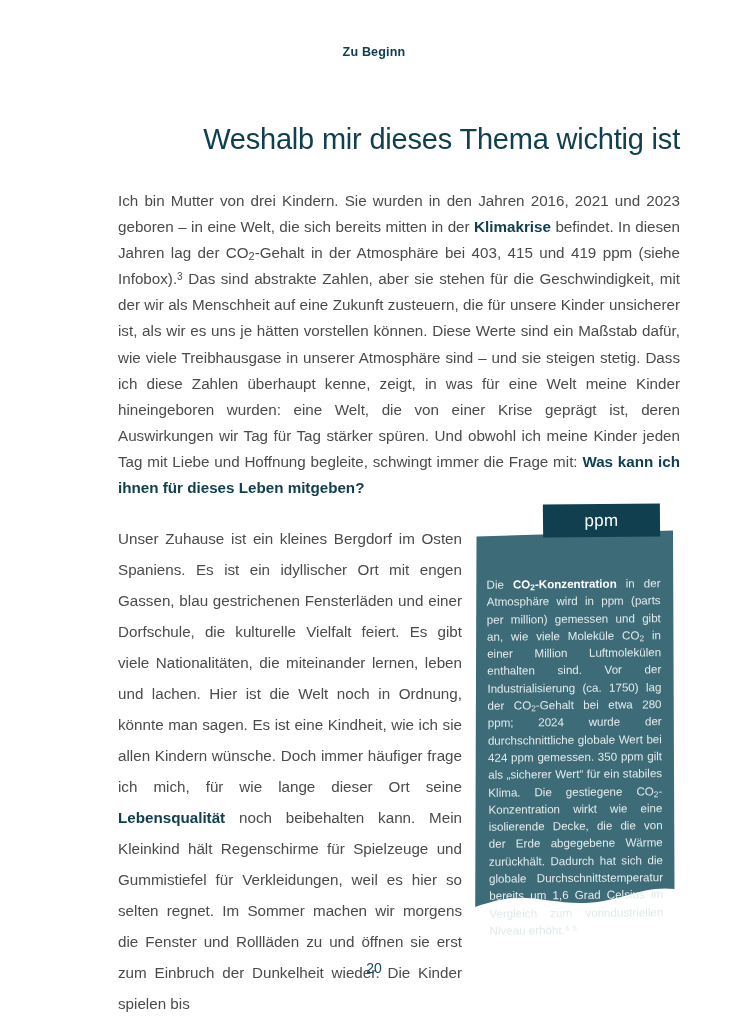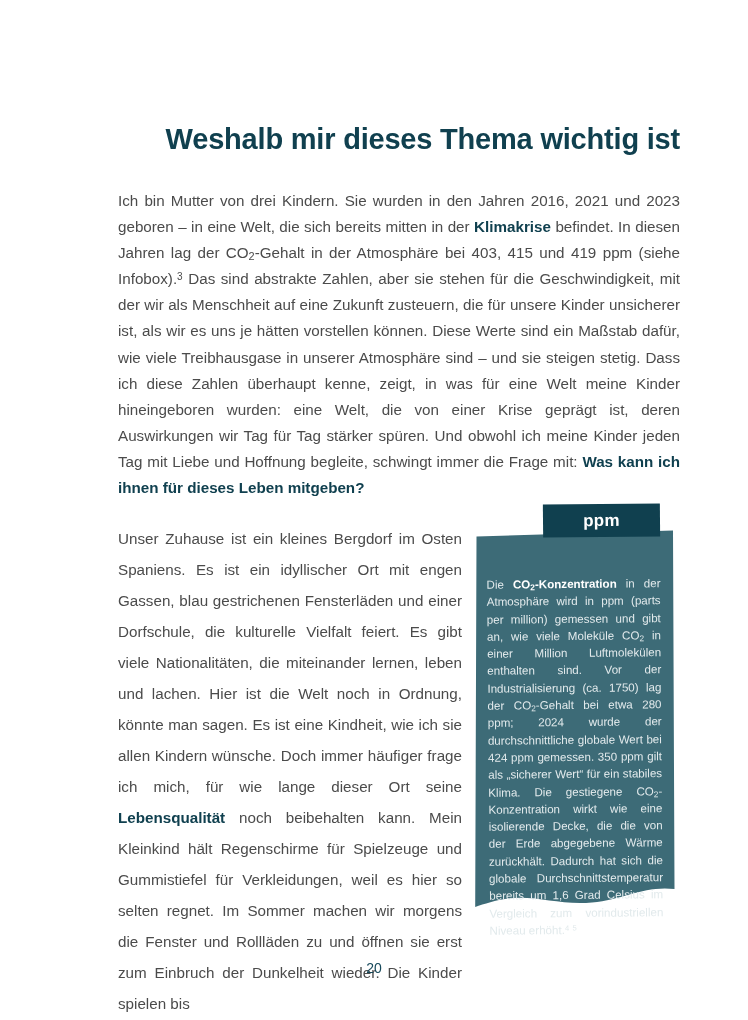--- a/index.html
+++ b/index.html
@@ -38,21 +38,21 @@
 
   
   .chapter-title {
     position: absolute;
     left: 118px;
     top: 103px;
     width: 562px;
     text-align: right;
     font-size: 29px;
     line-height: 34px;
-    font-weight: bold;
+    font-weight: normal;
     color: #10404f;
     letter-spacing: -0.2px;
   }
 
   
   .intro {
     position: absolute;
     left: 118px;
     top: 168px;
     width: 562px;
@@ -108,21 +108,21 @@
     background: #10404f;
     display: flex;
     align-items: center;
     justify-content: center;
     z-index: 3;
     transform: rotate(-0.55deg);
   }
   .infobox-tab-label {
     color: #ffffff;
     font-size: 17px;
-    font-weight: bold;
+    font-weight: normal;
     letter-spacing: 0.3px;
   }
   .infobox-body {
     position: absolute;
     left: 3px;
     top: 26px;
     width: 201px;
     height: 390px;
     z-index: 1;
   }
@@ -158,20 +158,21 @@
     text-align: center;
     font-size: 14px;
     color: #15485a;
   }
 </style>
 </head>
 <body>
 
 <div class="page">
 
+  <div class="running-head">Zu Beginn</div>
 
   <h1 class="chapter-title">Weshalb mir dieses Thema wichtig ist</h1>
 
   <p class="intro"><span>Ich bin Mutter von drei Kindern. Sie wurden in den Jahren 2016, 2021 und 2023 geboren – in eine Welt, die sich bereits mitten in der </span><span class="hl">Klimakrise</span><span> befindet. In diesen Jahren lag der CO</span><sub>2</sub><span>-Gehalt in der Atmosphäre bei 403, 415 und 419 ppm (siehe Infobox).</span><sup>3</sup><span> Das sind abstrakte Zahlen, aber sie stehen für die Geschwindigkeit, mit der wir als Menschheit auf eine Zukunft zusteuern, die für unsere Kinder unsicherer ist, als wir es uns je hätten vorstellen können. Diese Werte sind ein Maßstab dafür, wie viele Treibhausgase in unserer Atmosphäre sind – und sie steigen stetig. Dass ich diese Zahlen überhaupt kenne, zeigt, in was für eine Welt meine Kinder hineingeboren wurden: eine Welt, die von einer Krise geprägt ist, deren Auswirkungen wir Tag für Tag stärker spüren. Und obwohl ich meine Kinder jeden Tag mit Liebe und Hoffnung begleite, schwingt immer die Frage mit: </span><span class="hl">Was kann ich ihnen für dieses Leben mitgeben?</span></p>
 
   <p class="col-left"><span>Unser Zuhause ist ein kleines Bergdorf im Osten Spaniens. Es ist ein idyllischer Ort mit engen Gassen, blau gestrichenen Fensterläden und einer Dorfschule, die kulturelle Vielfalt feiert. Es gibt viele Nationalitäten, die miteinander lernen, leben und lachen. Hier ist die Welt noch in Ordnung, könnte man sagen. Es ist eine Kindheit, wie ich sie allen Kindern wünsche. Doch immer häufiger frage ich mich, für wie lange dieser Ort seine </span><span class="hl">Lebensqualität</span><span> noch beibehalten kann. Mein Kleinkind hält Regenschirme für Spielzeuge und Gummistiefel für Verkleidungen, weil es hier so selten regnet. Im Sommer machen wir morgens die Fenster und Rollläden zu und öffnen sie erst zum Einbruch der Dunkelheit wieder. Die Kinder spielen bis</span></p>
 
   <aside class="infobox">
 
     <div class="infobox-tab">

